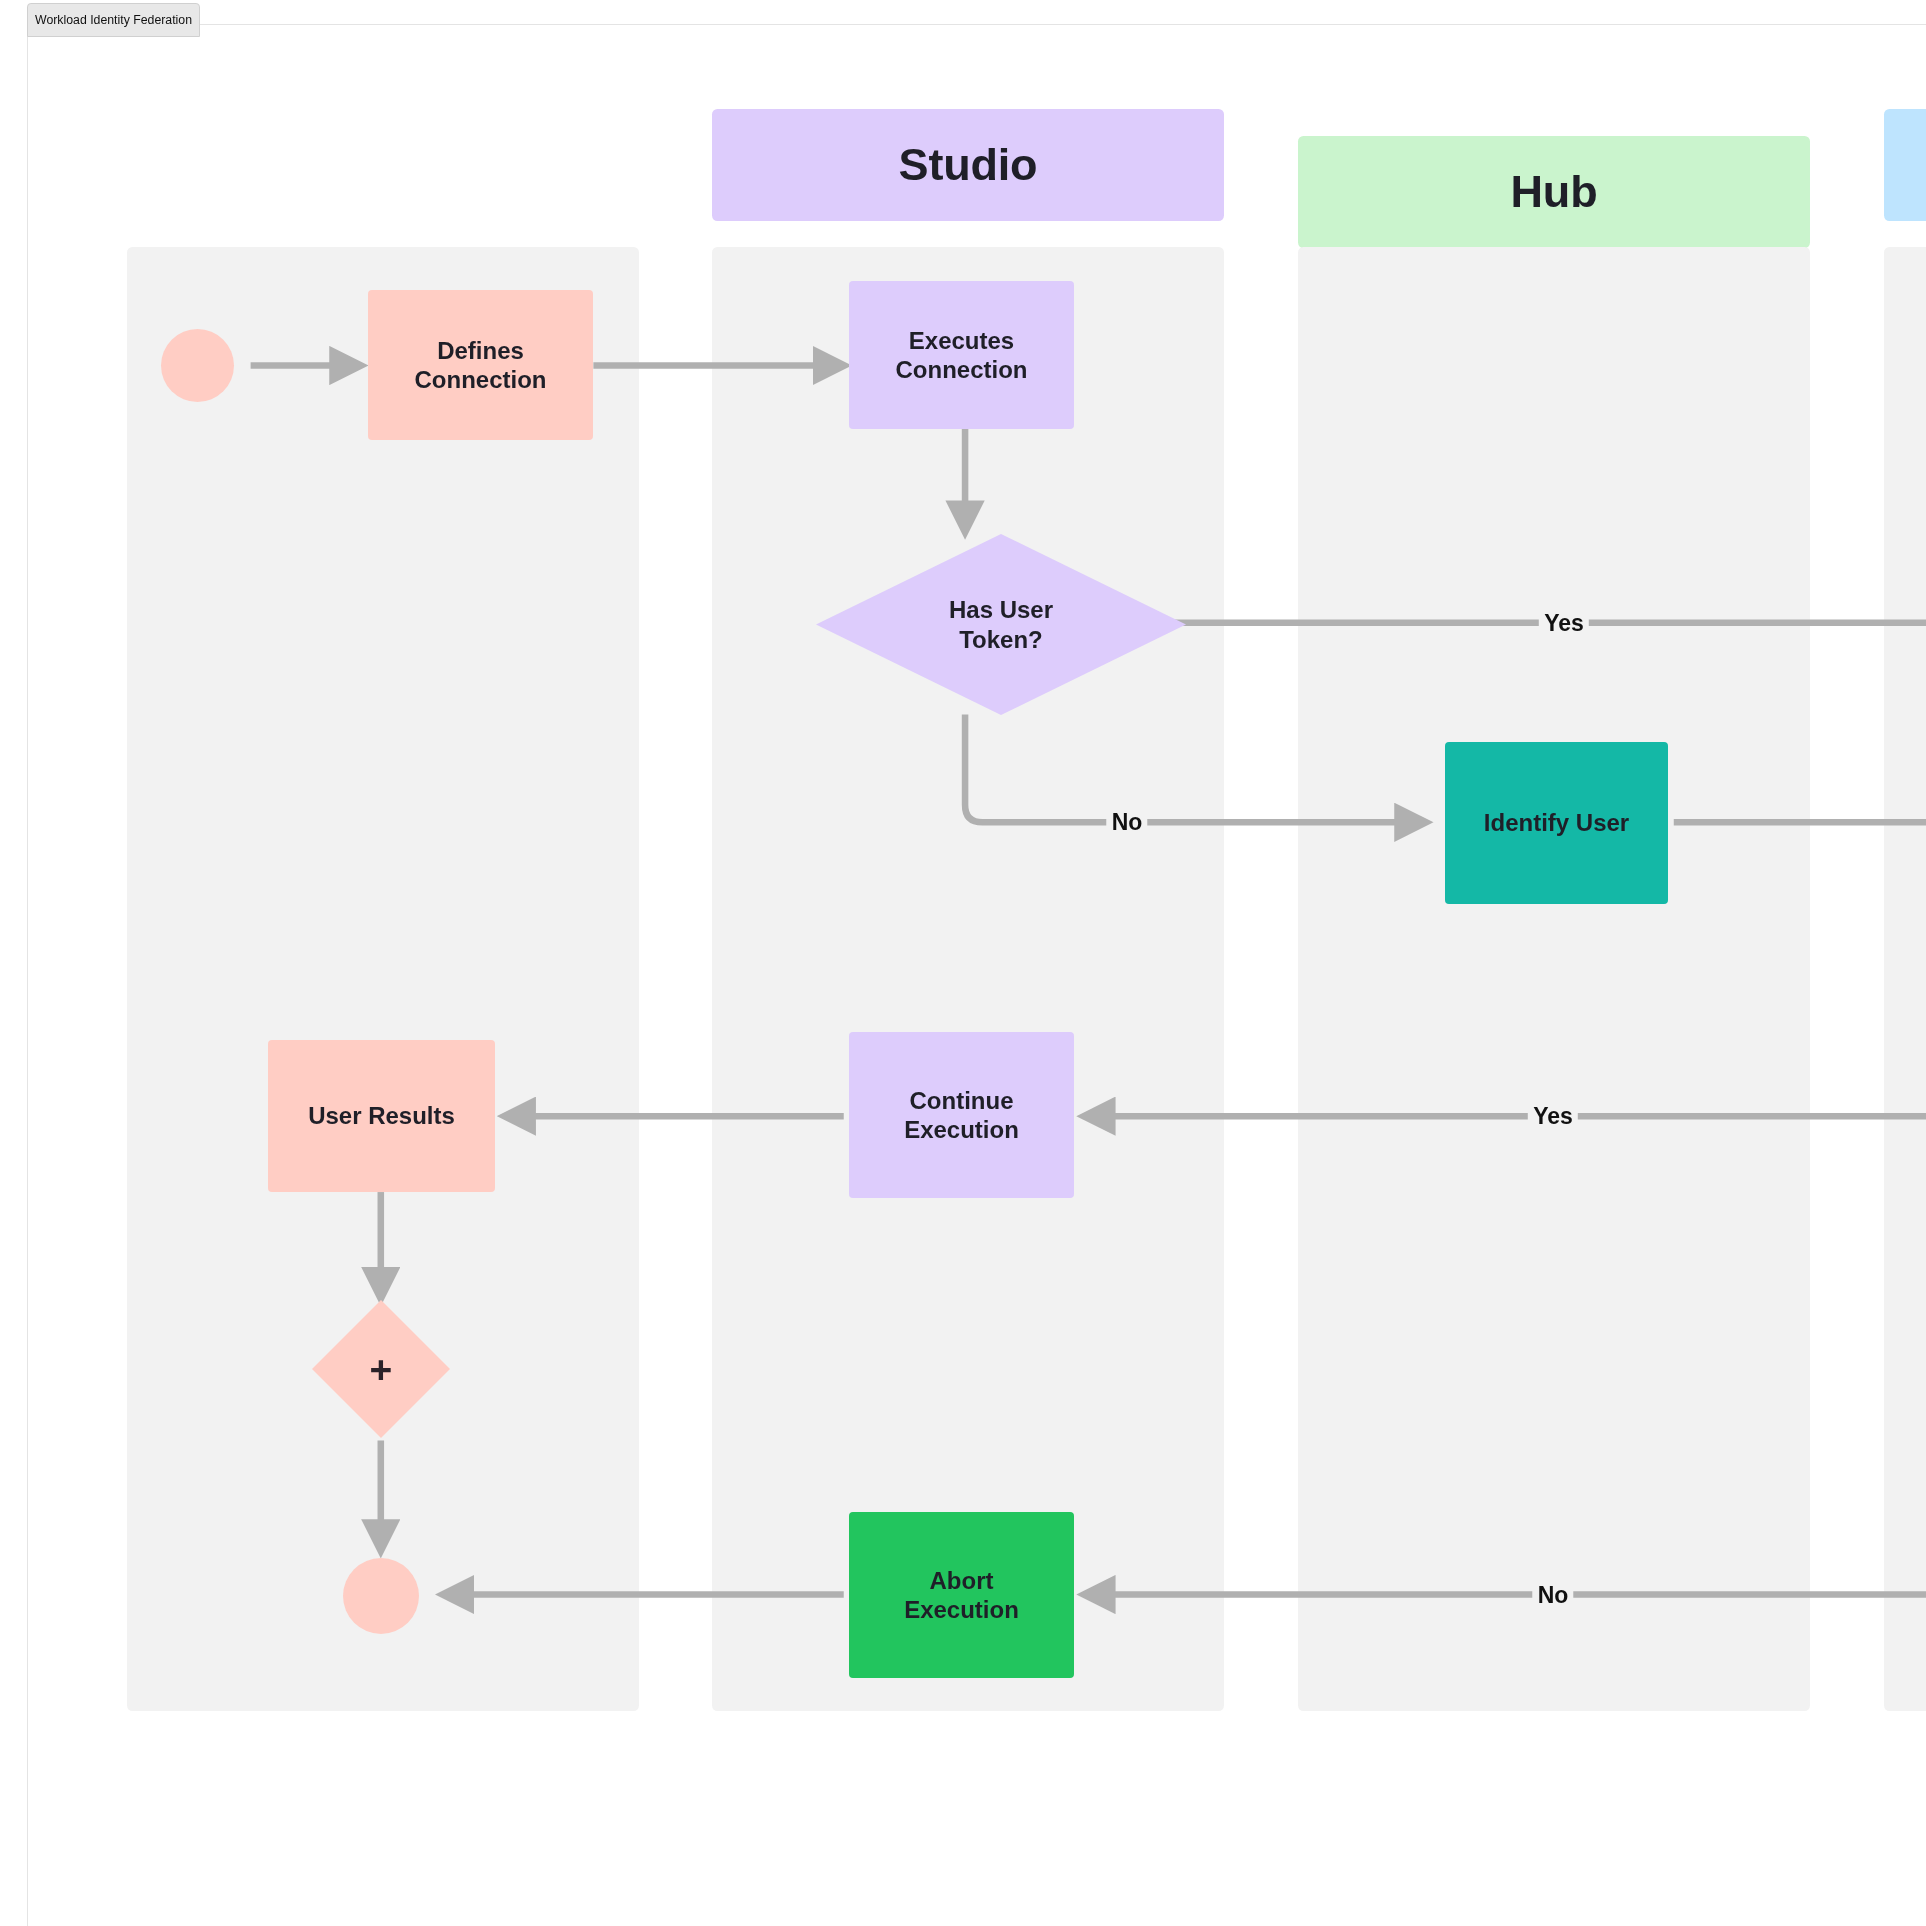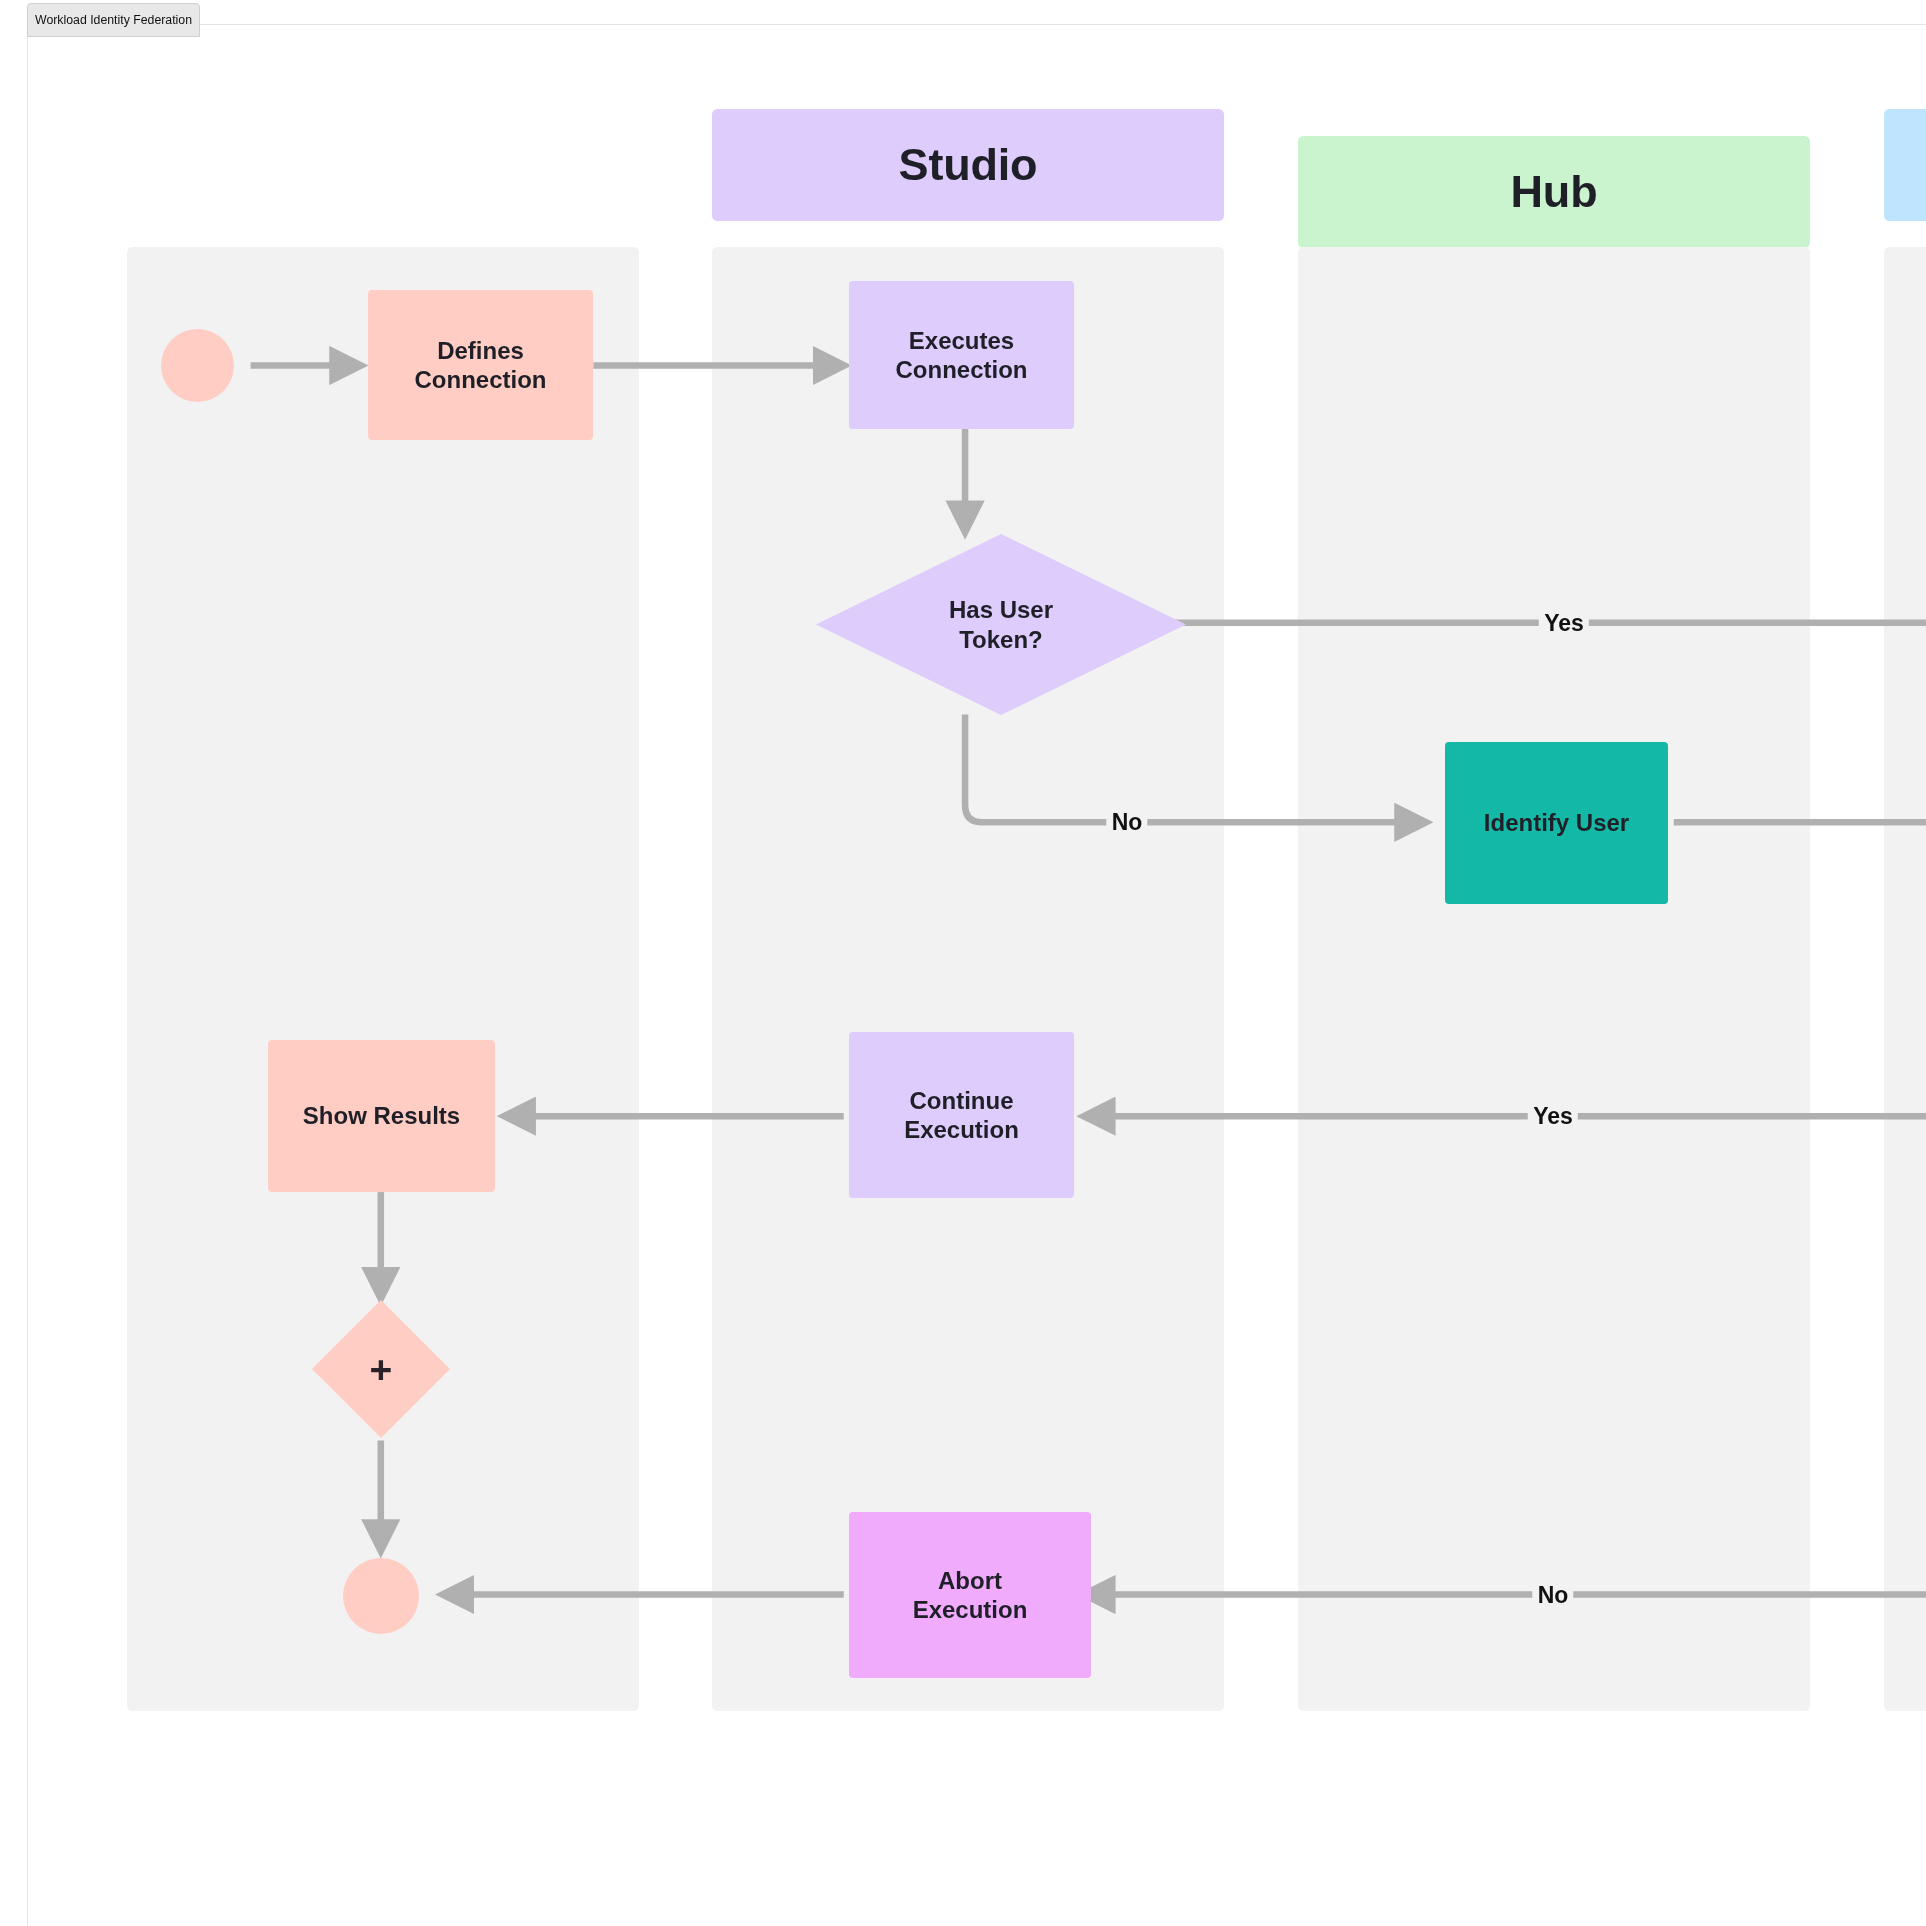--- a/index.html
+++ b/index.html
@@ -207,31 +207,31 @@
   <div class="node rect" style="left:1445px; top:742px; width:223px; height:162px; background:#14b8a6;">
     <span>Identify User</span>
   </div>
 
   <div class="node rect" style="left:849px; top:1032px; width:225px; height:166px; background:#ddccfc; white-space:pre-line;">
     <span>Continue
 Execution</span>
   </div>
 
   <div class="node rect" style="left:268px; top:1040px; width:227px; height:152px; background:#ffcdc4;">
-    <span>Show Results</span>
+    <span>User Results</span>
   </div>
 
   <div class="diamond-wrap" style="left:312px; top:1300px; width:138px; height:138px;">
     <svg class="diamond-shape" viewBox="0 0 358 358" preserveAspectRatio="none">
       <polygon points="179,0 358,179 179,358 0,179" fill="#ffcdc4"></polygon>
     </svg>
     <span class="diamond-plus">+</span>
   </div>
 
-  <div class="node rect" style="left:849px; top:1512px; width:242px; height:166px; background:#f0abfc; white-space:pre-line;">
+  <div class="node rect" style="left:849px; top:1512px; width:225px; height:166px; background:#22c55e; white-space:pre-line;">
     <span>Abort
 Execution</span>
   </div>
 
   <div class="node circle" style="left:343px; top:1558px; width:76px; height:76px; background:#ffcdc4;">
     <span></span>
   </div>
 
 </div>
 

